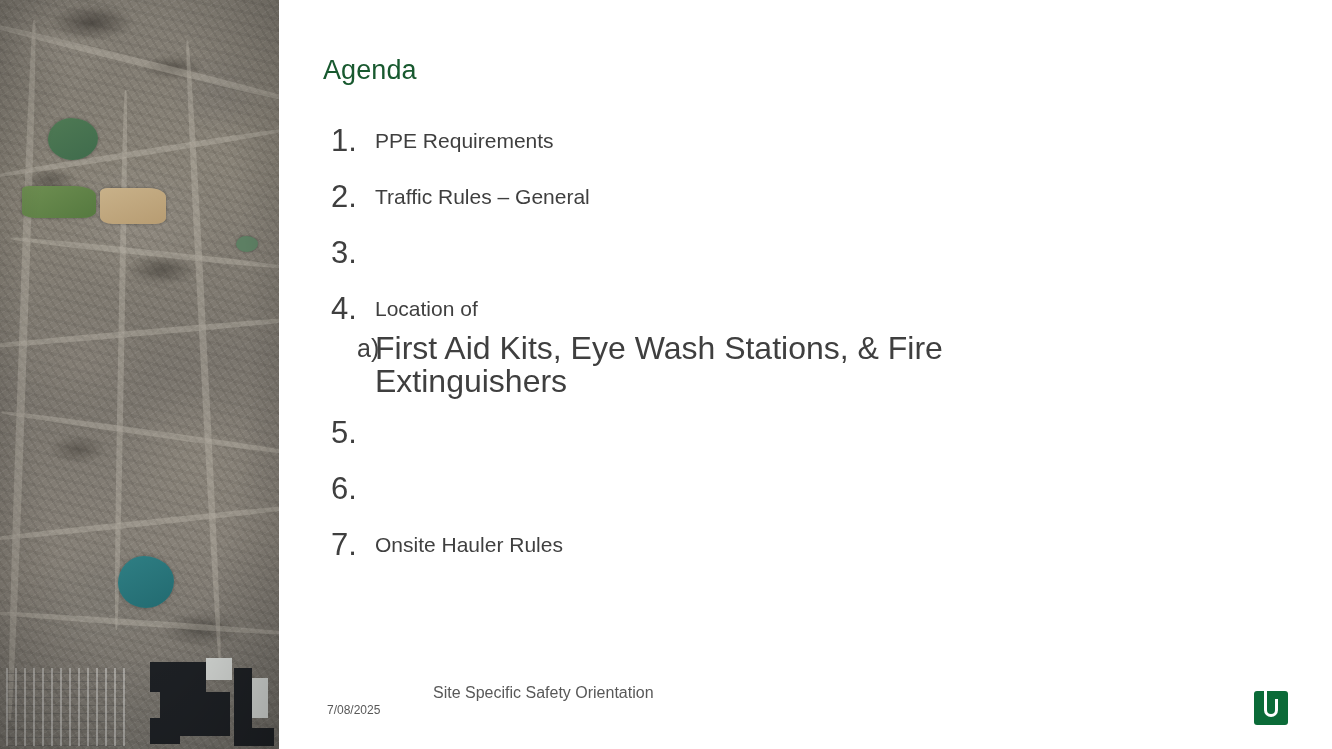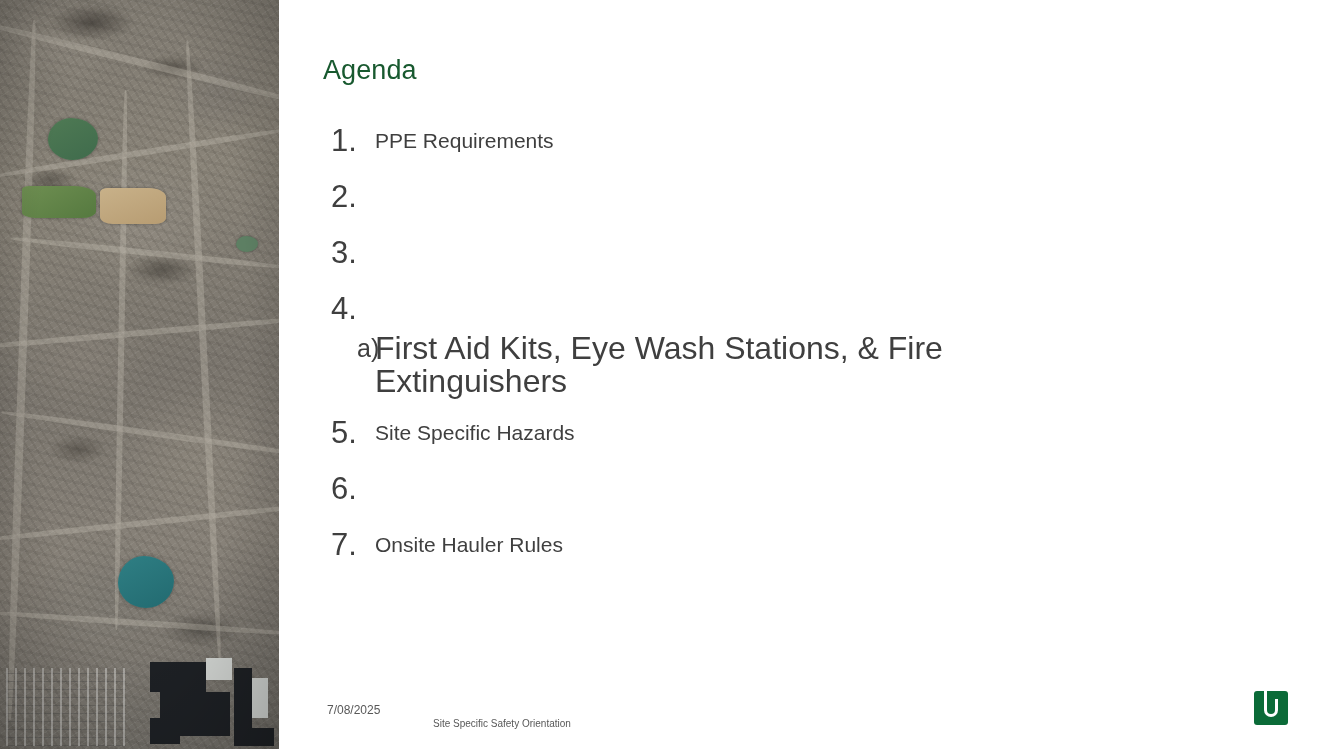--- a/index.html
+++ b/index.html
@@ -176,22 +176,22 @@
   .footer-date {
     position: absolute;
     left: 48px;
     bottom: 32px;
     font-size: 12px;
     color: #585858;
   }
   .footer-subject {
     position: absolute;
     left: 154px;
-    bottom: 20px;
-    font-size: 10px;
+    bottom: 47px;
+    font-size: 16px;
     color: #585858;
   }
   .logo {
     position: absolute;
     right: 44px;
     bottom: 24px;
     width: 34px;
     height: 34px;
     background: #0b6b38;
     border-radius: 3px;
@@ -267,38 +267,39 @@
 
     <div class="agenda-list">
 
       <div class="agenda-item">
         <span class="num">1.</span>
         <span class="txt">PPE Requirements</span>
       </div>
 
       <div class="agenda-item">
         <span class="num">2.</span>
+        <span class="txt">Traffic Rules – General</span>
       </div>
 
       <div class="agenda-item">
         <span class="num">3.</span>
       </div>
 
       <div class="agenda-item" style="margin-bottom:8px;">
         <span class="num">4.</span>
+        <span class="txt">Location of</span>
       </div>
 
       <div class="agenda-sub">
         <span class="num">a)</span>
         <span class="txt">First Aid Kits, Eye Wash Stations, &amp; Fire Extinguishers</span>
       </div>
 
       <div class="agenda-item">
         <span class="num">5.</span>
-        <span class="txt">Site Specific Hazards</span>
       </div>
 
       <div class="agenda-item">
         <span class="num">6.</span>
       </div>
 
       <div class="agenda-item">
         <span class="num">7.</span>
         <span class="txt">Onsite Hauler Rules</span>
       </div>

